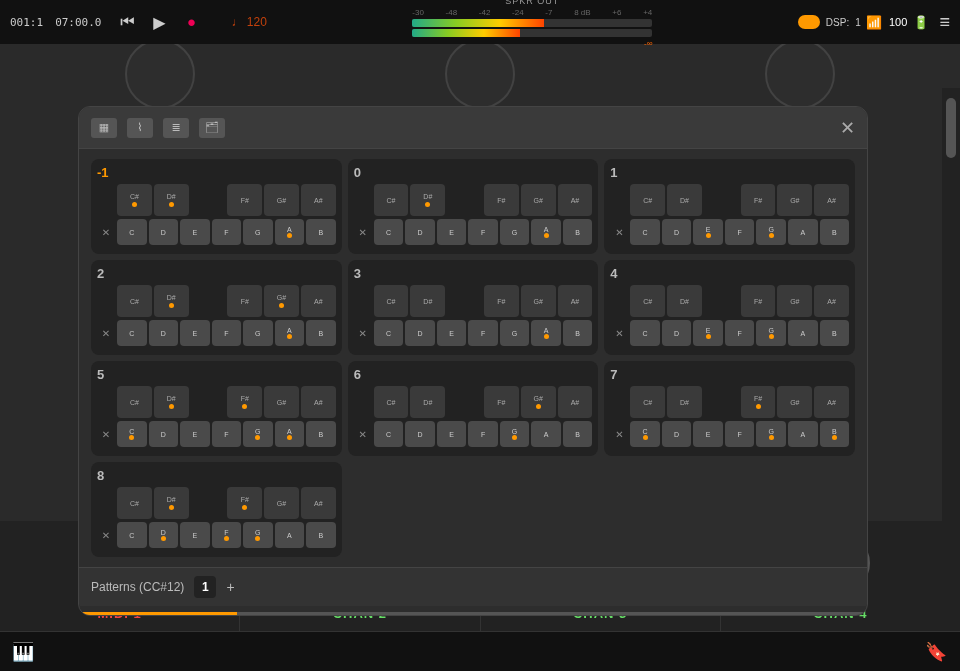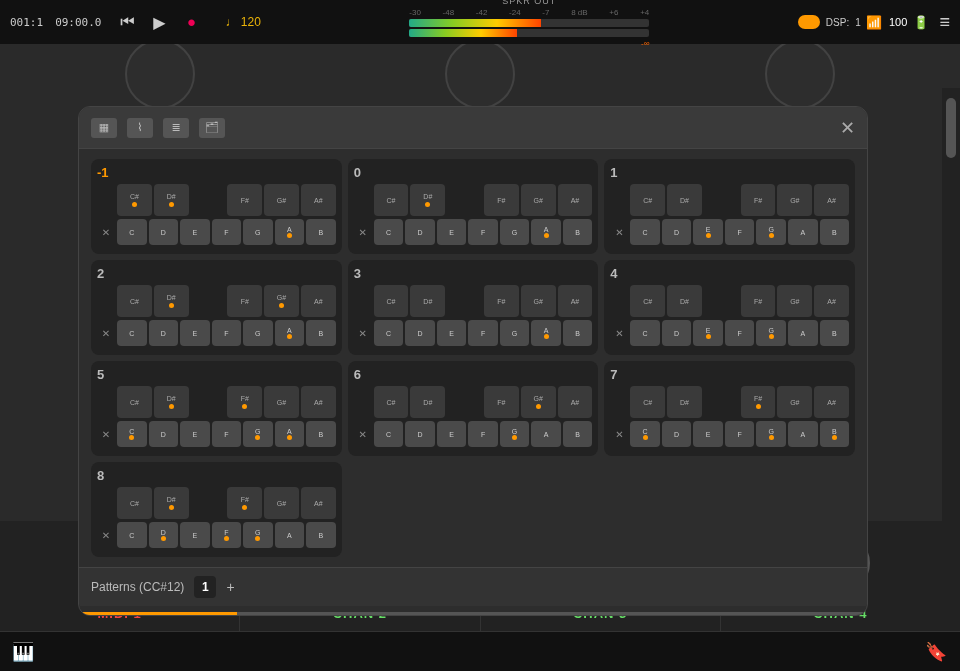--- a/index.html
+++ b/index.html
@@ -42,23 +42,23 @@
       color: #ccc;
       font-size: 16px;
       cursor: pointer;
       display: flex; align-items: center; justify-content: center;
     }
     .record-btn {
       color: #e05;
       font-size: 14px;
     }
     .bpm-display {
-      color: #eab308;
+      color: #c2410c;
       font-size: 12px;
-      margin-left: 16px;
+      margin-left: 22px;
     }
     .top-bar-center {
       flex: 1;
       display: flex;
       align-items: center;
       justify-content: center;
     }
     .meter-area {
       display: flex;
       flex-direction: column;
@@ -324,21 +324,21 @@
       color: #888;
       font-size: 18px;
     }
   </style>
 </head>
 <body>
 
 <div class="top-bar">
   <div class="top-bar-left">
     <div class="time-display">001:1</div>
-    <div class="time-display">09:00.0</div>
+    <div class="time-display">07:00.0</div>
     <button class="transport-btn">⏮</button>
     <button class="transport-btn">▶</button>
     <button class="transport-btn record-btn">⏺</button>
     <span class="bpm-display">♩ 120</span>
   </div>
 
   <div class="top-bar-center">
     <div class="meter-area">
       <span class="meter-label">SPKR OUT</span>
       <div class="meter-scale">

